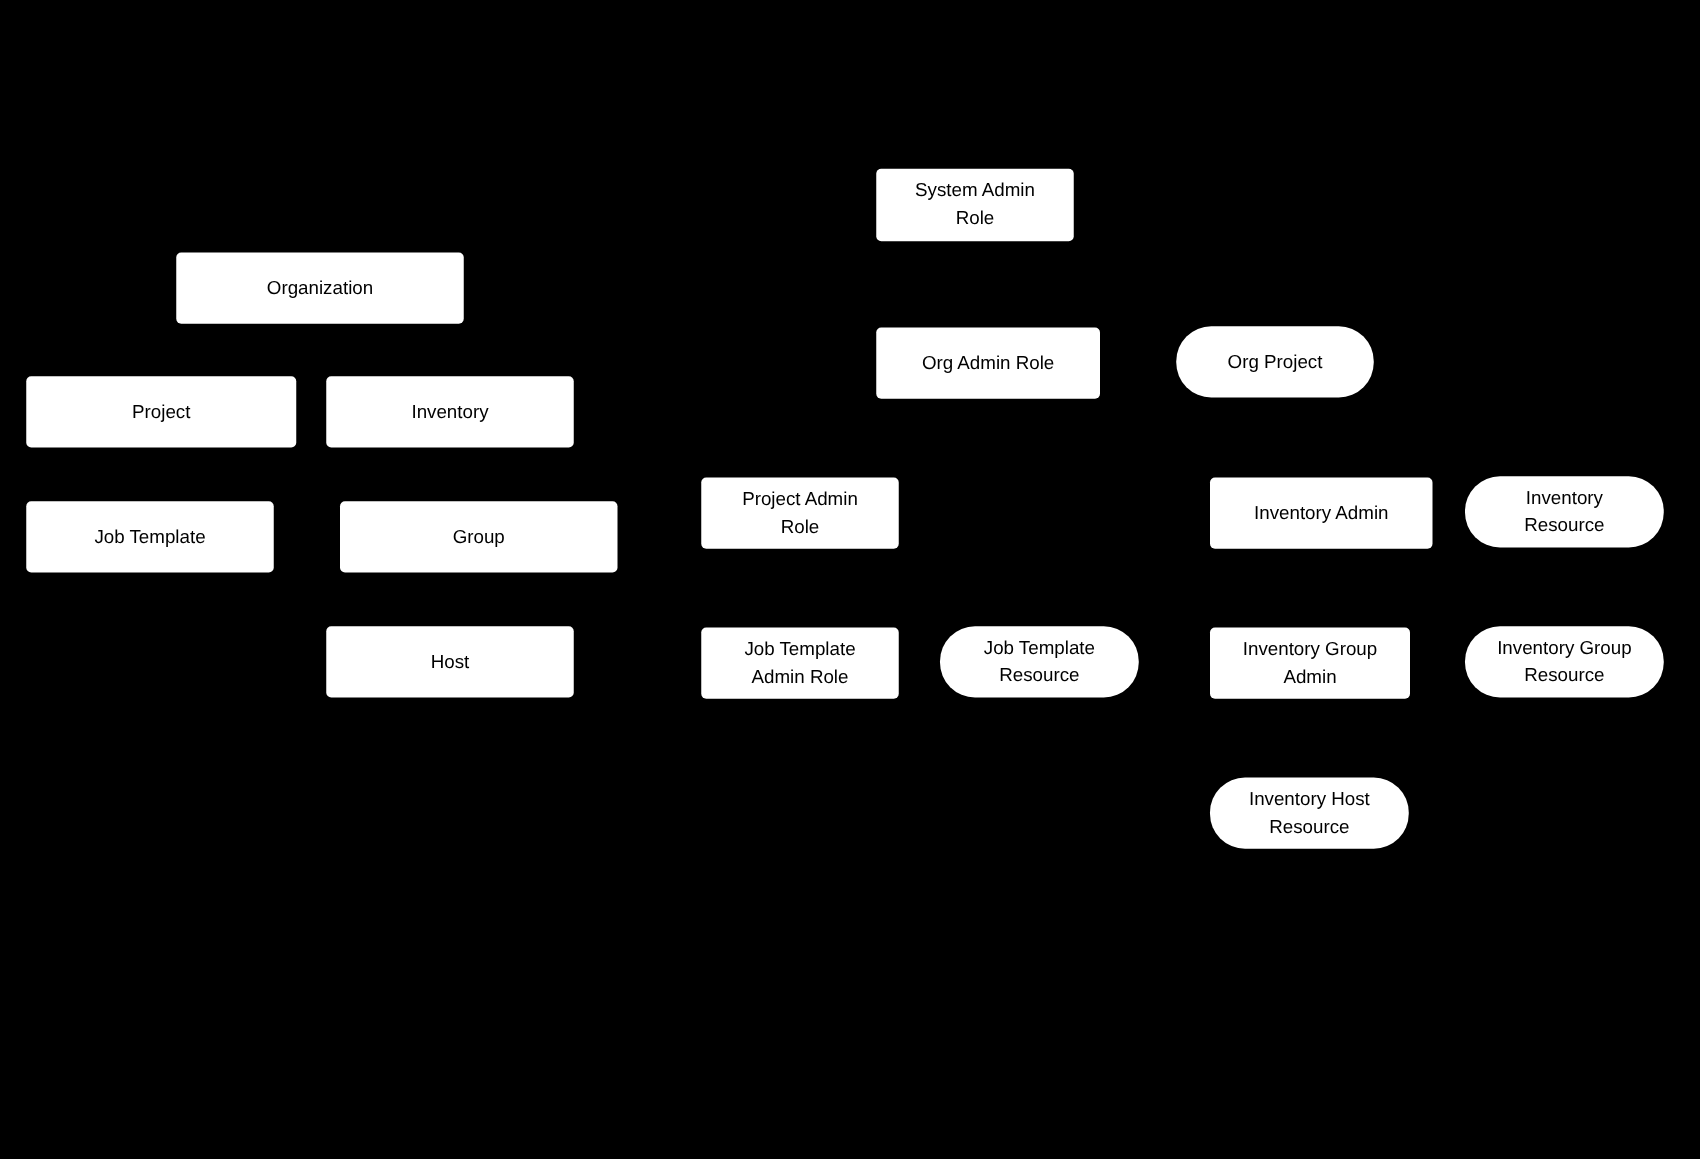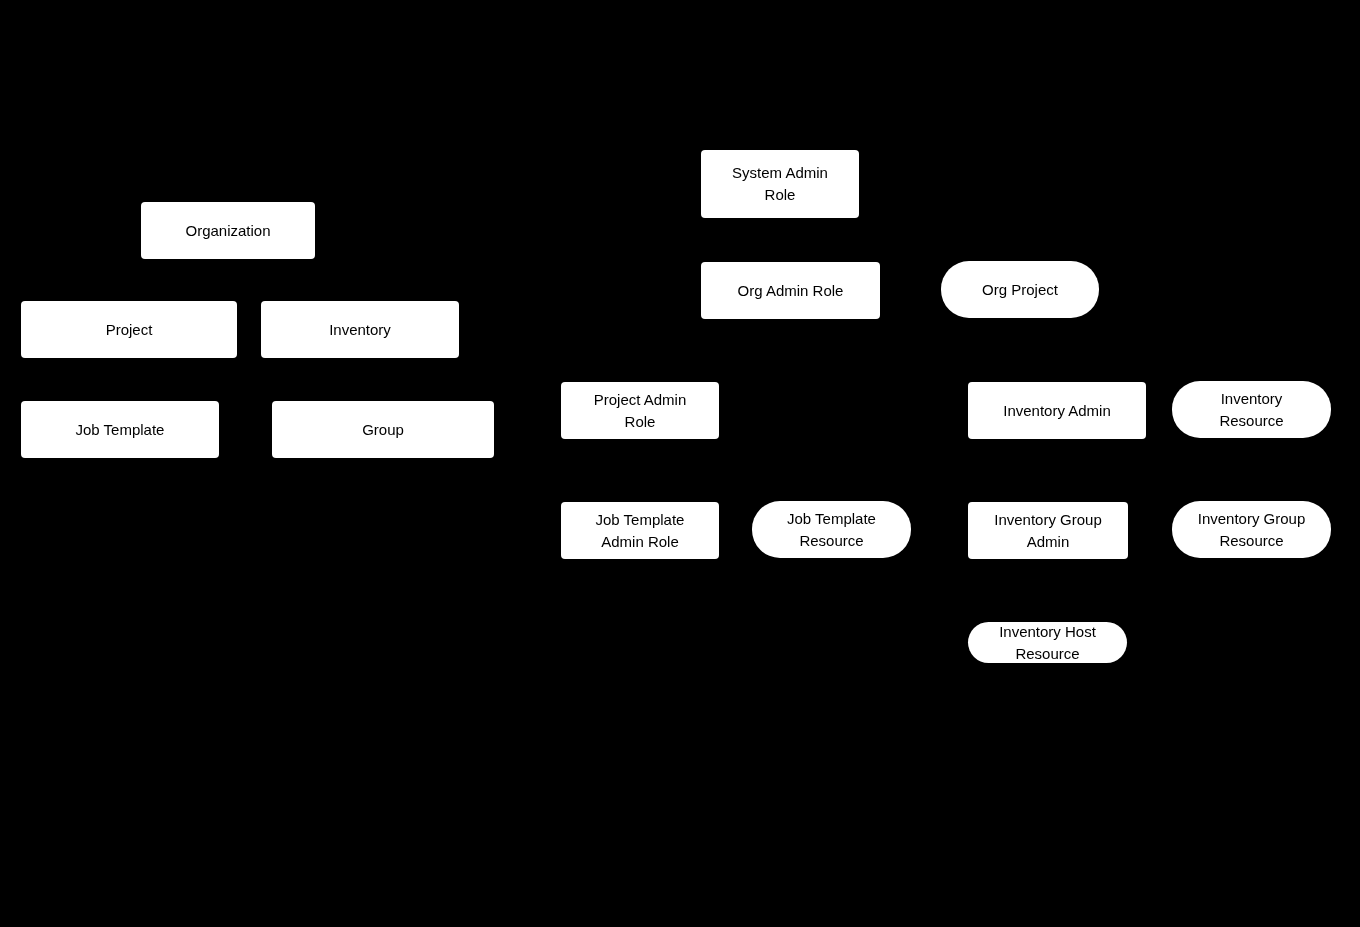--- a/index.html
+++ b/index.html
@@ -36,42 +36,45 @@
   }
   .node-label {
     white-space: pre-line;
   }
 </style>
 </head>
 <body>
 
 <div class="canvas">
 
-  <div class="node rectangle" style="left:141px; top:202px; width:174px; height:57px">
+  <div class="node rectangle" style="left:141px; top:202px; width:230px; height:57px">
     <span class="node-label">Organization</span>
   </div>
 
   <div class="node rectangle" style="left:21px; top:301px; width:216px; height:57px">
     <span class="node-label">Project</span>
   </div>
 
   <div class="node rectangle" style="left:261px; top:301px; width:198px; height:57px">
     <span class="node-label">Inventory</span>
   </div>
 
   <div class="node rectangle" style="left:21px; top:401px; width:198px; height:57px">
     <span class="node-label">Job Template</span>
   </div>
 
   <div class="node rectangle" style="left:272px; top:401px; width:222px; height:57px">
     <span class="node-label">Group</span>
   </div>
 
+  <div class="node rectangle" style="left:261px; top:501px; width:198px; height:57px">
+    <span class="node-label">Host</span>
+  </div>
 
-  <div class="node rectangle" style="left:701px; top:150px; width:158px; height:68px">
+  <div class="node rectangle" style="left:701px; top:135px; width:158px; height:58px">
     <span class="node-label">System Admin
 Role</span>
   </div>
 
   <div class="node rectangle" style="left:701px; top:262px; width:179px; height:57px">
     <span class="node-label">Org Admin Role</span>
   </div>
 
   <div class="node pill" style="left:941px; top:261px; width:158px; height:57px">
     <span class="node-label">Org Project</span>
@@ -105,18 +108,18 @@
   <div class="node rectangle" style="left:968px; top:502px; width:160px; height:57px">
     <span class="node-label">Inventory Group
 Admin</span>
   </div>
 
   <div class="node pill" style="left:1172px; top:501px; width:159px; height:57px">
     <span class="node-label">Inventory Group
 Resource</span>
   </div>
 
-  <div class="node pill" style="left:968px; top:622px; width:159px; height:41px">
+  <div class="node pill" style="left:968px; top:622px; width:159px; height:57px">
     <span class="node-label">Inventory Host
 Resource</span>
   </div>
 
 </div>
 
 </body></html>

